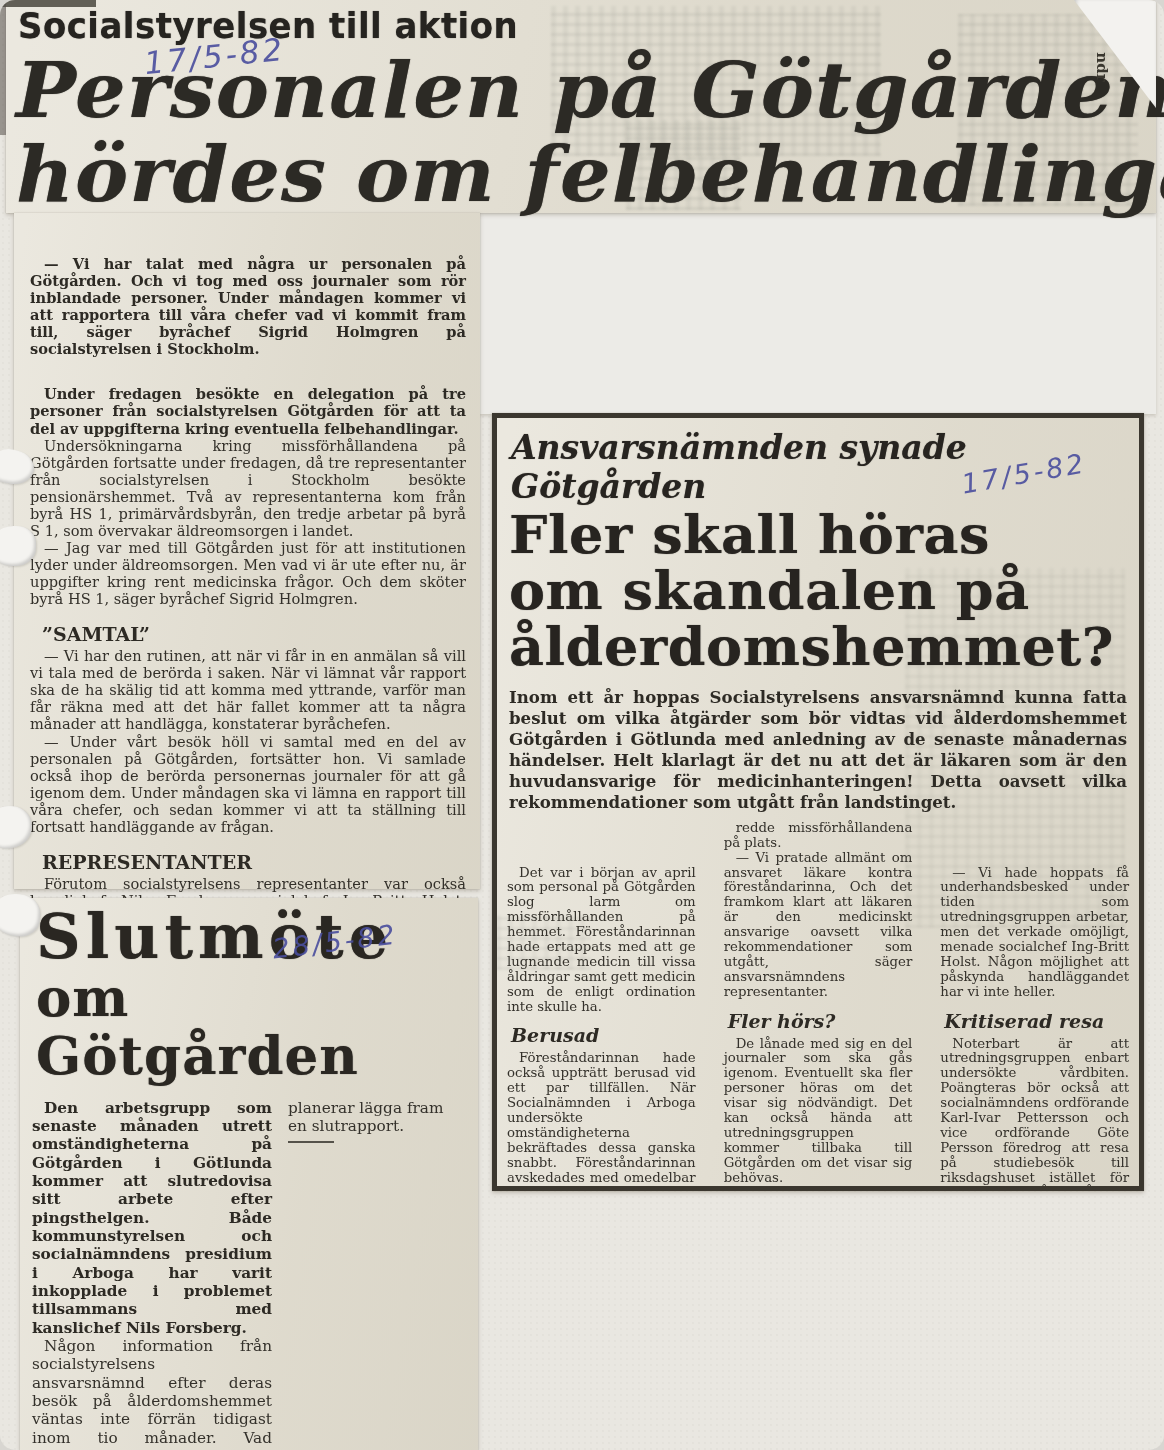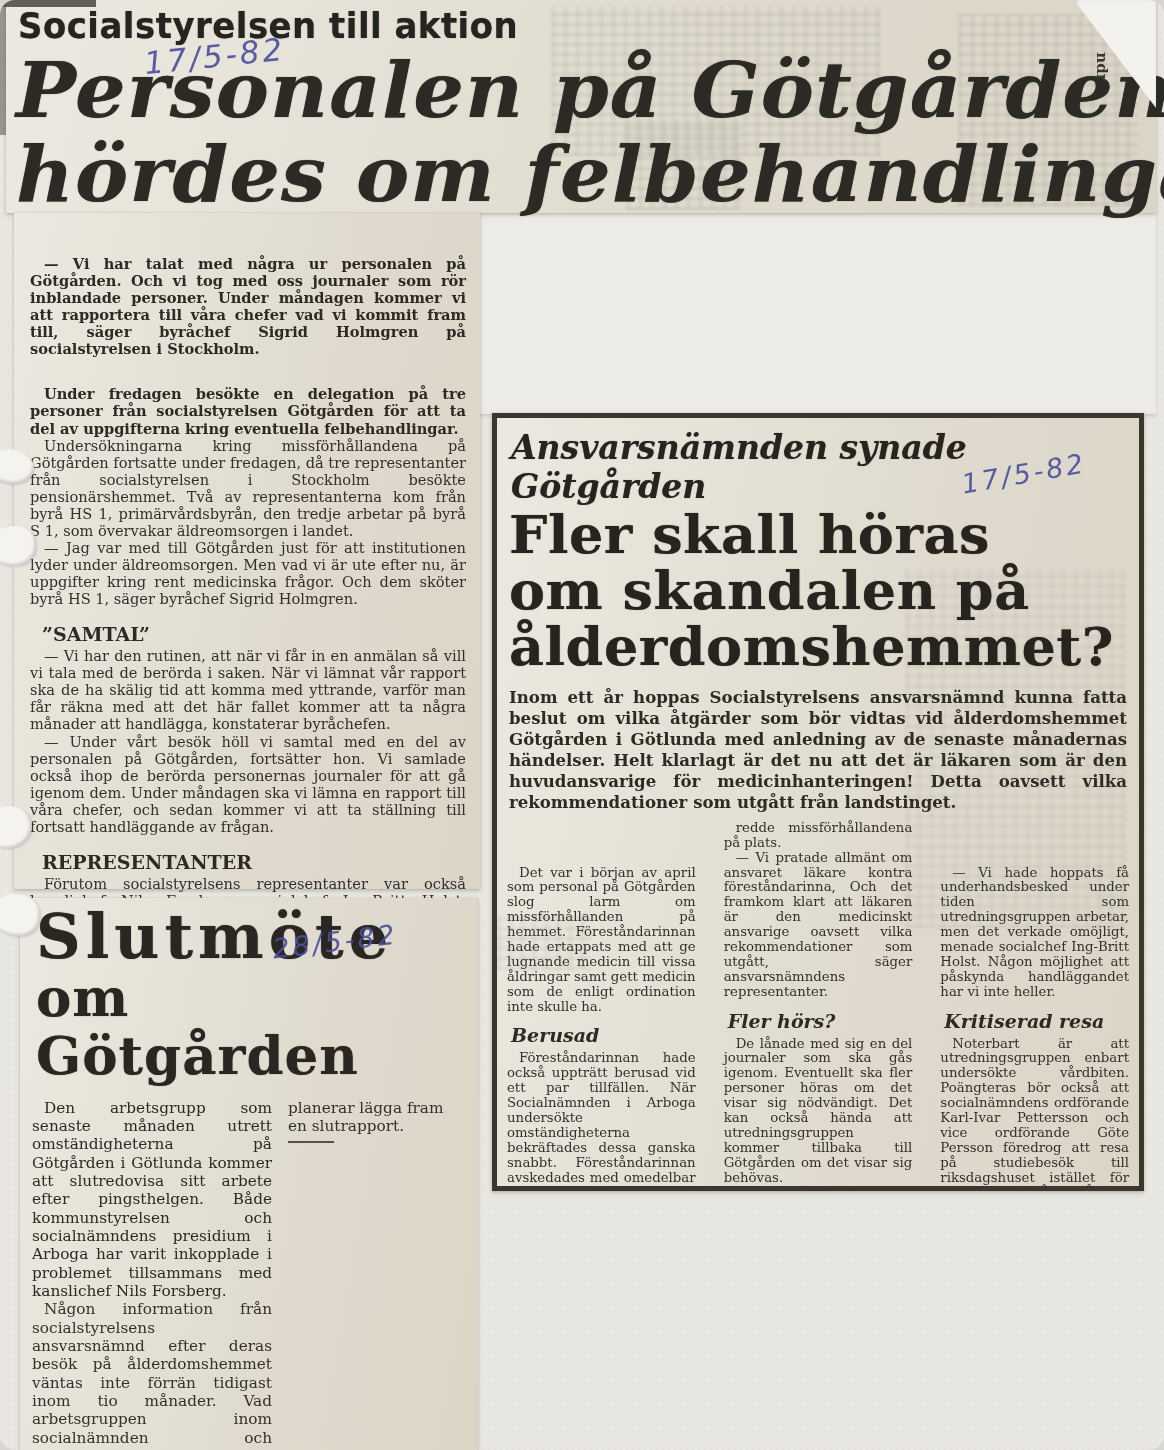--- a/index.html
+++ b/index.html
@@ -81,21 +81,21 @@
   .bottom-clip{left:20px;top:898px;width:458px;height:552px;padding:8px 12px;overflow:hidden;}
   .b-head{font-family:"DejaVu Serif", serif;font-weight:bold;color:#2a2722;
     text-shadow:0 0 1px rgba(42,39,34,.7);}
   .b-head.l1{font-size:62px;letter-spacing:5px;line-height:1.0;margin-left:4px;}
   .b-head.l2{font-size:53px;letter-spacing:1px;line-height:1.1;margin-left:4px;}
   .b-cols{display:flex;gap:16px;margin-top:14px;}
   .b-col1{width:240px;flex:none;}
   .b-col2{flex:1 1 0;}
   .b-col1 p, .b-col2 p{margin:0;text-indent:12px;text-align:justify;
     font-size:15.3px;line-height:1.2;color:#34312b;}
-  .b-col1 p.bold{font-weight:normal;color:#2d2a24;}
+  .b-col1 p.bold{font-weight:bold;color:#2d2a24;}
   .b-col2 p{text-indent:0;text-align:left;}
   .b-rule{width:46px;height:2px;background:#55524a;margin-top:6px;}
   
   .hole{position:absolute;background:#f4f3f0;
     box-shadow:inset -2px -2px 3px rgba(0,0,0,.16), 1px 1px 2px rgba(0,0,0,.12);}
   .hole1{left:-8px;top:450px;width:42px;height:34px;border-radius:46% 54% 58% 42%;transform:rotate(12deg);}
   .hole2{left:-10px;top:526px;width:46px;height:40px;border-radius:55% 45% 48% 52%;}
   .hole3{left:-12px;top:806px;width:44px;height:42px;border-radius:48% 52% 55% 45%;transform:rotate(-8deg);}
   .hole4{left:-8px;top:894px;width:48px;height:42px;border-radius:52% 48% 44% 56%;transform:rotate(5deg);}
   

